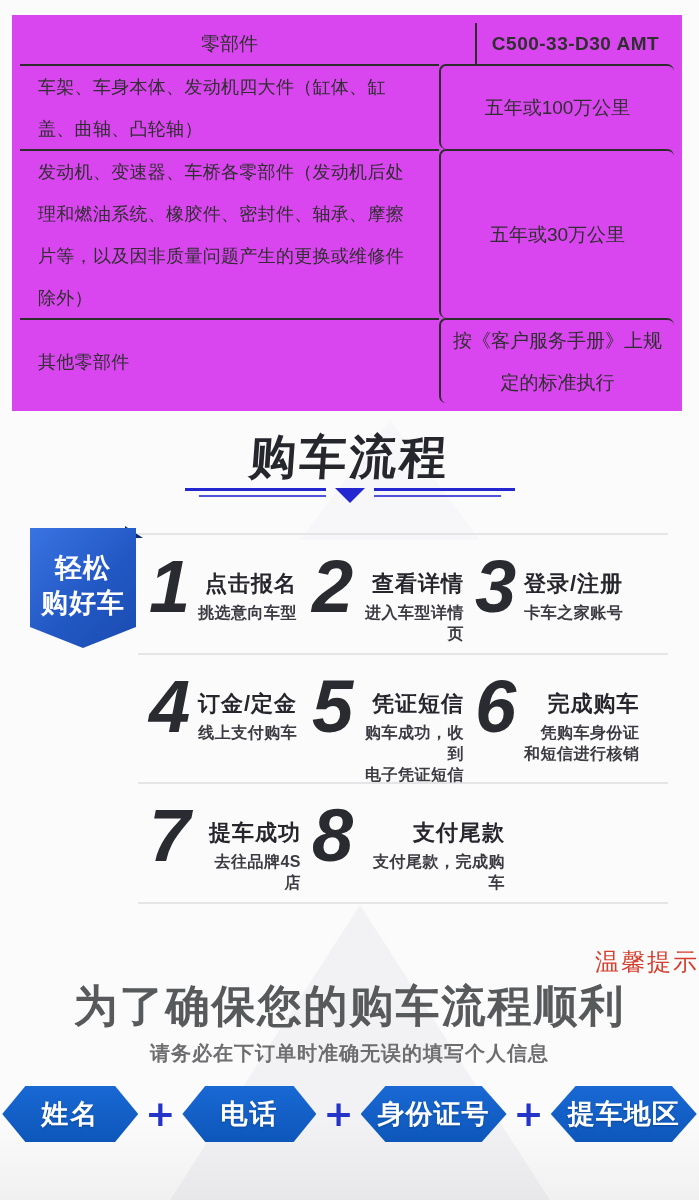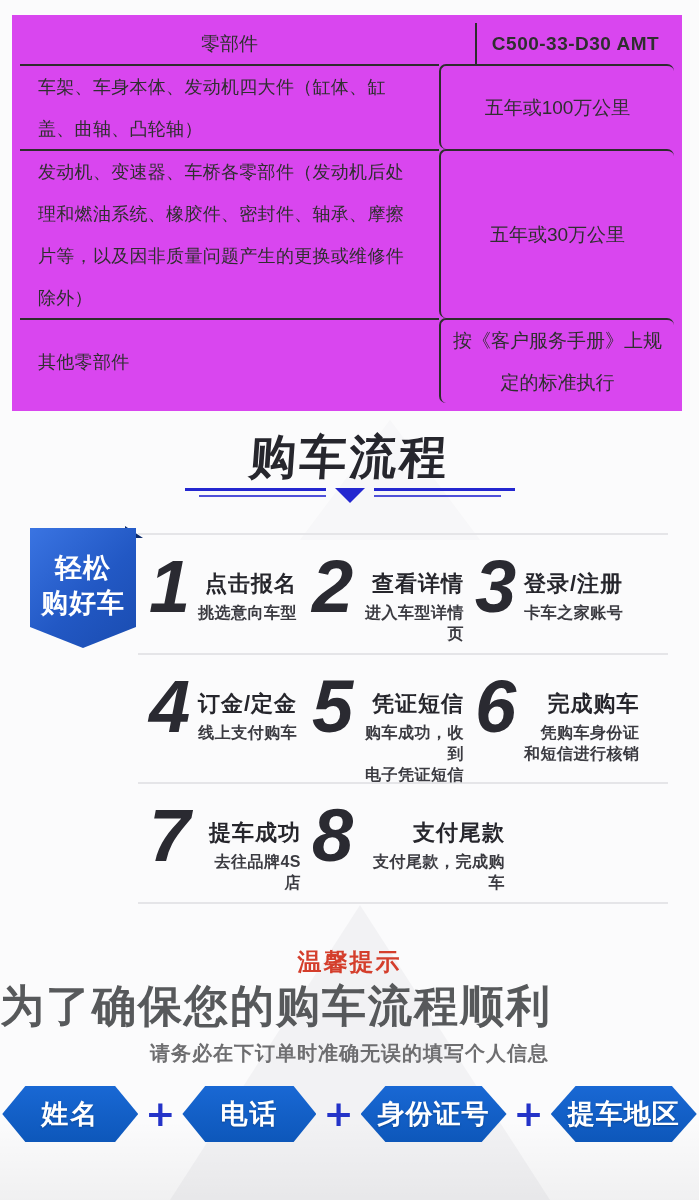--- a/index.html
+++ b/index.html
@@ -65,23 +65,23 @@
   .step{display:flex;box-sizing:border-box;padding-left:6px;width:163px;}
   .step.wide{width:204px;}
   .num{font-size:74px;line-height:58px;font-weight:800;font-style:italic;color:#2a2a31;
     width:48px;flex-shrink:0;text-align:center;letter-spacing:-3px;}
   .stx{padding:14px 0 0 6px;text-align:right;}
   .stitle{font-size:22px;font-weight:800;color:#26262c;letter-spacing:1px;line-height:24px;white-space:nowrap;}
   .sdesc{font-size:16px;font-weight:700;color:#3b3b41;margin-top:6px;line-height:21px;
     white-space:pre-line;letter-spacing:.5px;}
 
   
-  .tip-label{position:absolute;top:946px;left:0;width:100%;text-align:center;
-    font-size:24px;font-weight:700;color:#d43e2c;letter-spacing:2px;}
-  .tip-heading{position:absolute;top:977px;left:0;width:100%;
+  .tip-label{position:absolute;top:946px;left:0;width:100%;text-align:right;
+    font-size:24px;font-weight:400;color:#d43e2c;letter-spacing:2px;}
+  .tip-heading{position:absolute;top:977px;left:0;width:100%;text-align:center;
     font-size:44px;font-weight:900;color:#57595b;letter-spacing:2px;white-space:nowrap;}
   .tip-sub{position:absolute;top:1040px;left:0;width:100%;text-align:center;
     font-size:20px;font-weight:700;color:#6e6e70;letter-spacing:1px;}
 
   
   .fields{position:absolute;top:1086px;left:0;width:100%;height:56px;
     display:flex;justify-content:center;align-items:center;}
   .hex{height:56px;display:flex;align-items:center;justify-content:center;
     background:linear-gradient(180deg,#1968d4 0%,#0d57ba 100%);
     clip-path:polygon(17% 0,83% 0,100% 50%,83% 100%,17% 100%,0 50%);

